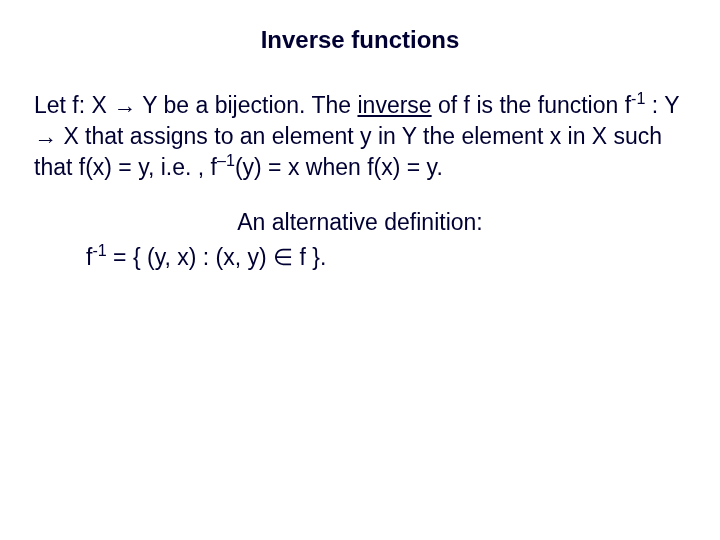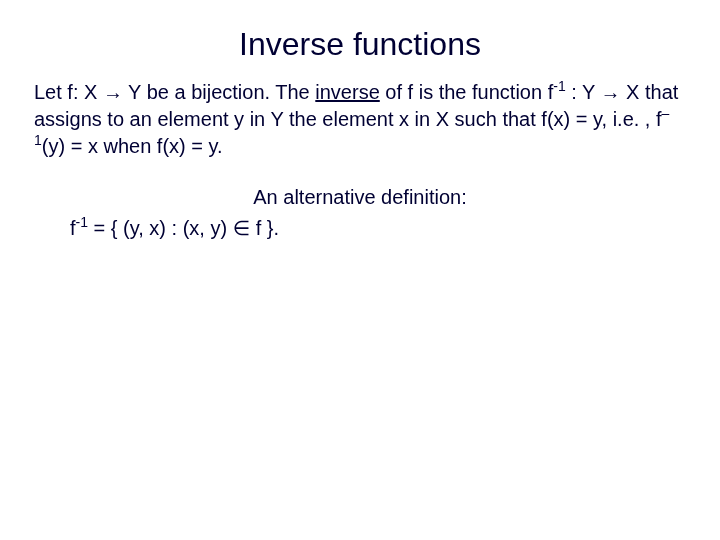--- a/index.html
+++ b/index.html
@@ -12,33 +12,33 @@
     color: #000033;
   }
   .slide {
     box-sizing: border-box;
     width: 720px;
     height: 540px;
     padding: 20px 34px 0 34px;
   }
   .title {
     text-align: center;
-    font-size: 32px;
-    margin: 6px 0 16px 0;
-    font-weight: normal;
+    font-size: 24px;
+    margin: 6px 0 36px 0;
+    font-weight: bold;
     color: #000033;
   }
   .para {
-    font-size: 20px;
+    font-size: 23px;
     line-height: 1.35;
     margin: 0 0 24px 0;
     color: #000033;
   }
   .indent {
-    margin-left: 36px;
+    margin-left: 52px;
   }
   .underline {
     text-decoration: underline;
   }
   sup {
     font-size: 0.7em;
     vertical-align: super;
     line-height: 0;
   }
 </style>

